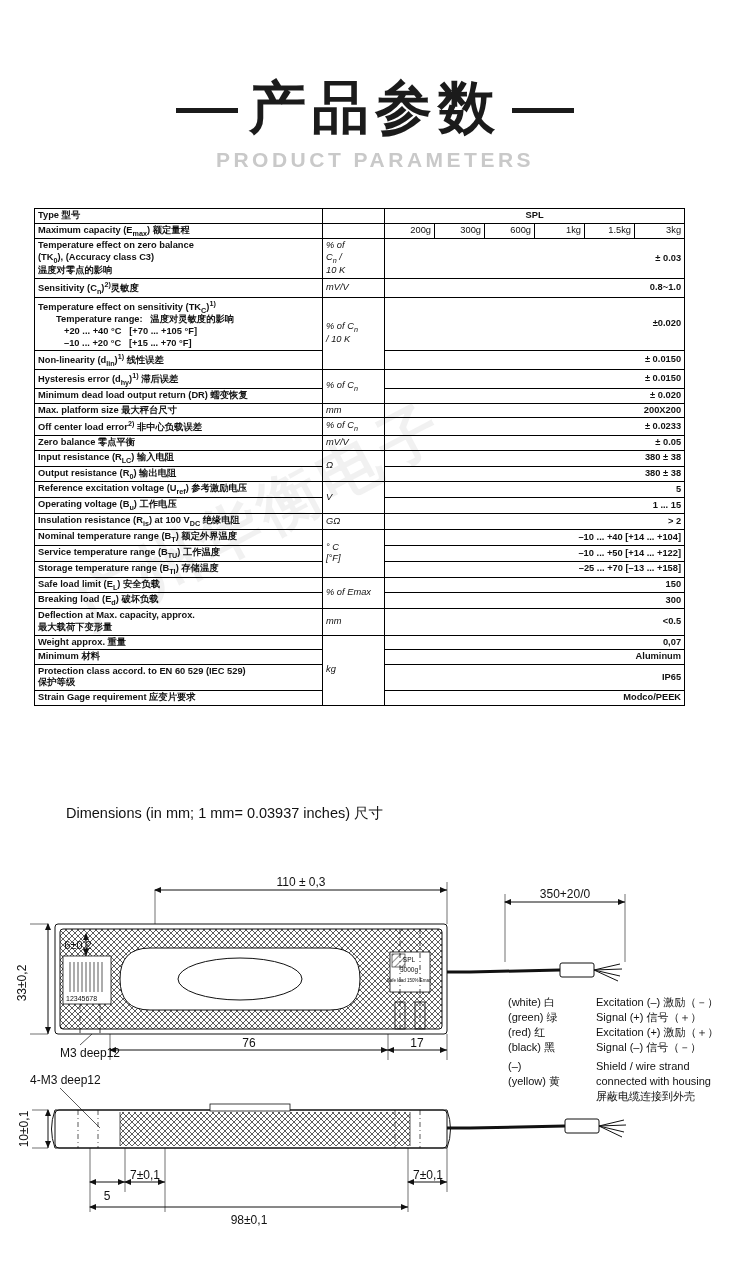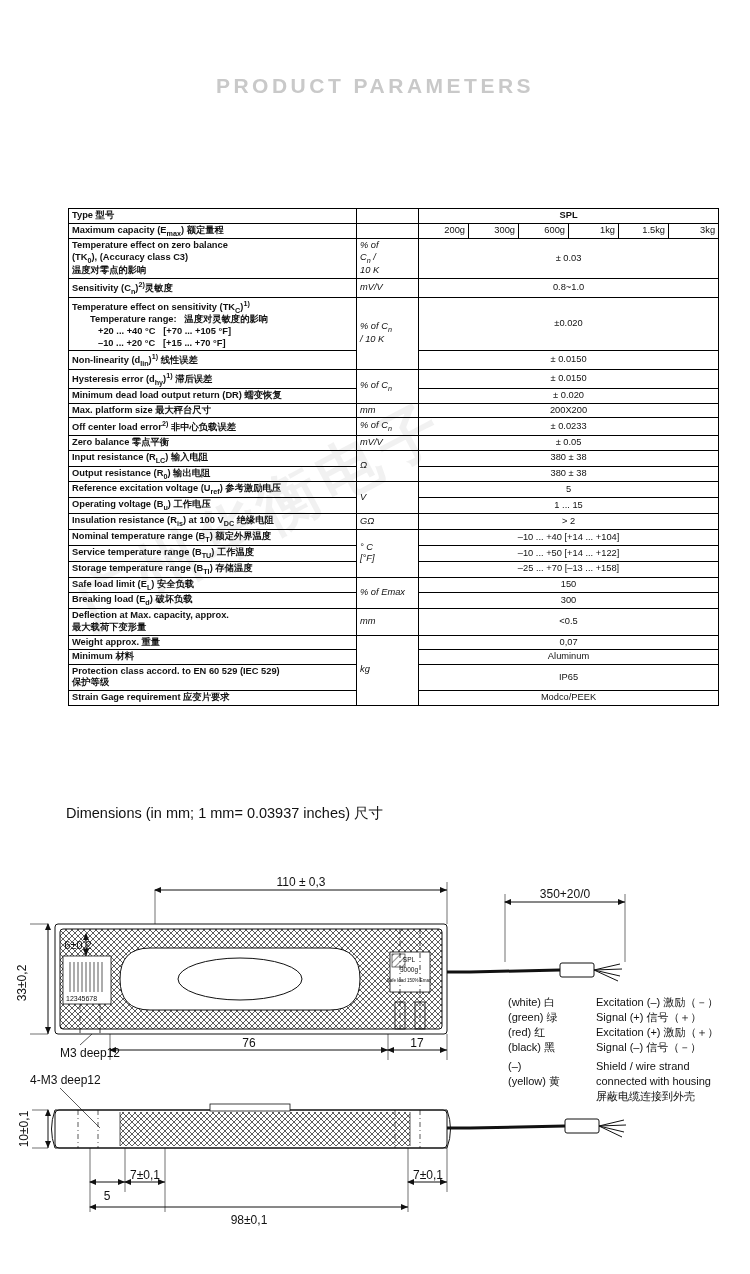--- a/index.html
+++ b/index.html
@@ -18,29 +18,29 @@
   }
   .rule-l,.rule-r{position:absolute;top:38px;height:5px;background:#1b1b1b;width:62px;}
   .rule-l{left:176px;}
   .rule-r{right:176px;}
   .title-en{
     margin-top:4px;font-size:21px;letter-spacing:3.5px;color:#c9c9c9;
     font-family:"Liberation Sans", sans-serif;
     font-weight:bold;
   }
   
-  .spec-wrap{position:absolute;left:68px;top:208px;width:650px;}
+  .spec-wrap{position:absolute;left:34px;top:208px;width:650px;}
   table.spec{border-collapse:collapse;width:650px;table-layout:fixed;}
   table.spec td{
     border:1px solid #000;font-size:9.3px;line-height:1.25;
     padding:1px 3px;vertical-align:middle;
   }
   .lbl{font-weight:bold;font-size:9.4px;}
   .unit{font-size:9.2px;font-style:italic;}
-  .val{text-align:center;font-size:9.3px;}
+  .val{text-align:right;font-size:9.3px;font-weight:bold;}
   .cap-head{text-align:center;font-weight:bold;font-size:9.6px;}
   .cap-cell{text-align:right;font-size:9.3px;}
   sub{font-size:7.2px;}
   sup{font-size:7.2px;}
   
   .dim-title{
     position:absolute;left:66px;top:804px;font-size:14.5px;color:#111;
   }
   .draw{position:absolute;left:0;top:852px;width:750px;height:410px;}
   .legend{position:absolute;left:508px;top:995px;font-size:11px;line-height:15px;color:#111;}
@@ -55,20 +55,25 @@
     font-size:62px;font-weight:bold;letter-spacing:6px;pointer-events:none;
     font-family:"DejaVu Sans", sans-serif;
   }
 </style>
 </head>
 <body>
 
 <div class="wm">广州华衡电子</div>
 
 <div class="header">
+  <div class="rules">
+    <span class="rule-l"></span>
+    <span class="title-cn">产品参数</span>
+    <span class="rule-r"></span>
+  </div>
   <div class="title-en">PRODUCT PARAMETERS</div>
 </div>
 
 <div class="spec-wrap">
   <table class="spec">
     <colgroup>
       <col style="width:288px">
       <col style="width:62px">
       <col style="width:50px">
         <col style="width:50px">

